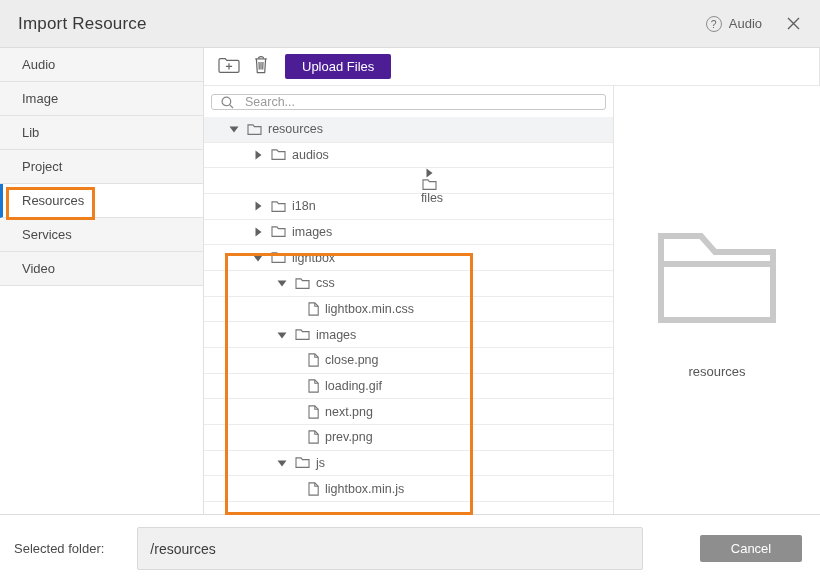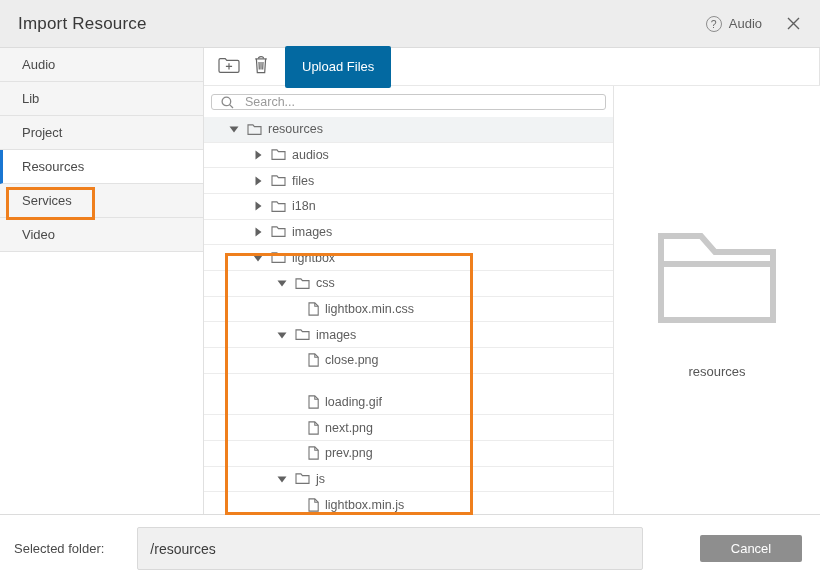--- a/index.html
+++ b/index.html
@@ -25,21 +25,21 @@
 
   .sidebar { width:204px; border-right:1px solid #e0e0e0; background:#fff; flex:none; }
   .side-item { height:34px; background:#f5f5f5; border-bottom:1px solid #e2e2e2; display:flex;
                align-items:center; padding-left:22px; font-size:13px; color:#4a4a4a; cursor:pointer; }
   .side-item.selected { background:#fff; border-left:3px solid #1976d2; padding-left:19px; }
 
   .main { flex:1; display:flex; flex-direction:column; min-width:0; }
   .toolbar { height:38px; border-bottom:1px solid #e8e8e8; display:flex; align-items:center;
              padding-left:12px; gap:9px; flex:none; }
   .icon-btn { background:none; border:none; cursor:pointer; display:flex; padding:2px; }
-  .upload-btn { margin-left:5px; height:42px; padding:0 17px; background:#0369a1; color:#fff;
+  .upload-btn { margin-left:5px; height:25px; padding:0 17px; background:#4c1d95; color:#fff;
                 border:none; border-radius:2px; font-size:13px; font-weight:500;
                 font-family:inherit; cursor:pointer; }
 
   .content { flex:1; display:flex; min-height:0; }
   .tree-panel { width:410px; flex:none; border-right:1px solid #e4e4e4; display:flex; flex-direction:column; }
   .search-box { margin:8px 7px 7px 7px; height:16px; border:1px solid #c9c9c9; border-radius:3px;
                 display:flex; align-items:center; padding:0 9px; gap:11px; background:#fff; flex:none; }
   .search-box input { border:none; outline:none; flex:1; font-size:12.5px; font-family:inherit;
                       color:#444; background:transparent; }
   .search-box input::placeholder { color:#9a9a9a; }
@@ -87,20 +87,23 @@
             <path d="M1 1 L12 12 M12 1 L1 12" stroke="#5f5f5f" stroke-width="1.4" fill="none"></path>
           </svg>
       </div>
     </div>
   </div>
 
   <div class="body">
     <div class="sidebar" id="sidebar">
         <div class="side-item">
           <span>Audio</span>
+        </div>
+        <div class="side-item">
+          <span>Image</span>
         </div>
         <div class="side-item">
           <span>Lib</span>
         </div>
         <div class="side-item">
           <span>Project</span>
         </div>
         <div class="side-item selected">
           <span>Resources</span>
         </div>
@@ -166,21 +169,21 @@
                     <polygon points="1.5,0.5 7.5,5 1.5,9.5" fill="#616161"></polygon>
                   </svg>
                 </span>
                 <span class="tree-icon">
                   <svg width="15" height="13" viewBox="0 0 16 14" fill="none" stroke="#757575" stroke-width="1.2">
                     <path d="M1 12.3 V2 H6.3 L7.9 3.9 H15 V12.3 Z"></path>
                   </svg>
                 </span>
                 <span class="tree-label">audios</span>
               </div>
-              <div class="tree-row" style="padding-left: 47px;">
+              <div class="tree-row" style="padding-left: 47px; flex-direction: column;">
                 <span class="arrow-slot">
                   <svg width="8" height="10" viewBox="0 0 8 10">
                     <polygon points="1.5,0.5 7.5,5 1.5,9.5" fill="#616161"></polygon>
                   </svg>
                 </span>
                 <span class="tree-icon">
                   <svg width="15" height="13" viewBox="0 0 16 14" fill="none" stroke="#757575" stroke-width="1.2">
                     <path d="M1 12.3 V2 H6.3 L7.9 3.9 H15 V12.3 Z"></path>
                   </svg>
                 </span>
@@ -264,21 +267,21 @@
               <div class="tree-row" style="padding-left: 95px;">
                 <span class="file-spacer"></span>
                 <span class="tree-icon">
                   <svg width="11" height="14" viewBox="0 0 11 14" fill="none" stroke="#757575" stroke-width="1.1">
                     <path d="M1 0.9 H6.8 L10.2 4.3 V13.1 H1 Z"></path>
                     <path d="M6.8 0.9 V4.3 H10.2"></path>
                   </svg>
                 </span>
                 <span class="tree-label">close.png</span>
               </div>
-              <div class="tree-row" style="padding-left: 95px; margin-top: 16px;">
+              <div class="tree-row" style="padding-left: 95px;">
                 <span class="file-spacer"></span>
                 <span class="tree-icon">
                   <svg width="11" height="14" viewBox="0 0 11 14" fill="none" stroke="#757575" stroke-width="1.1">
                     <path d="M1 0.9 H6.8 L10.2 4.3 V13.1 H1 Z"></path>
                     <path d="M6.8 0.9 V4.3 H10.2"></path>
                   </svg>
                 </span>
                 <span class="tree-label">loading.gif</span>
               </div>
               <div class="tree-row" style="padding-left: 95px;">

